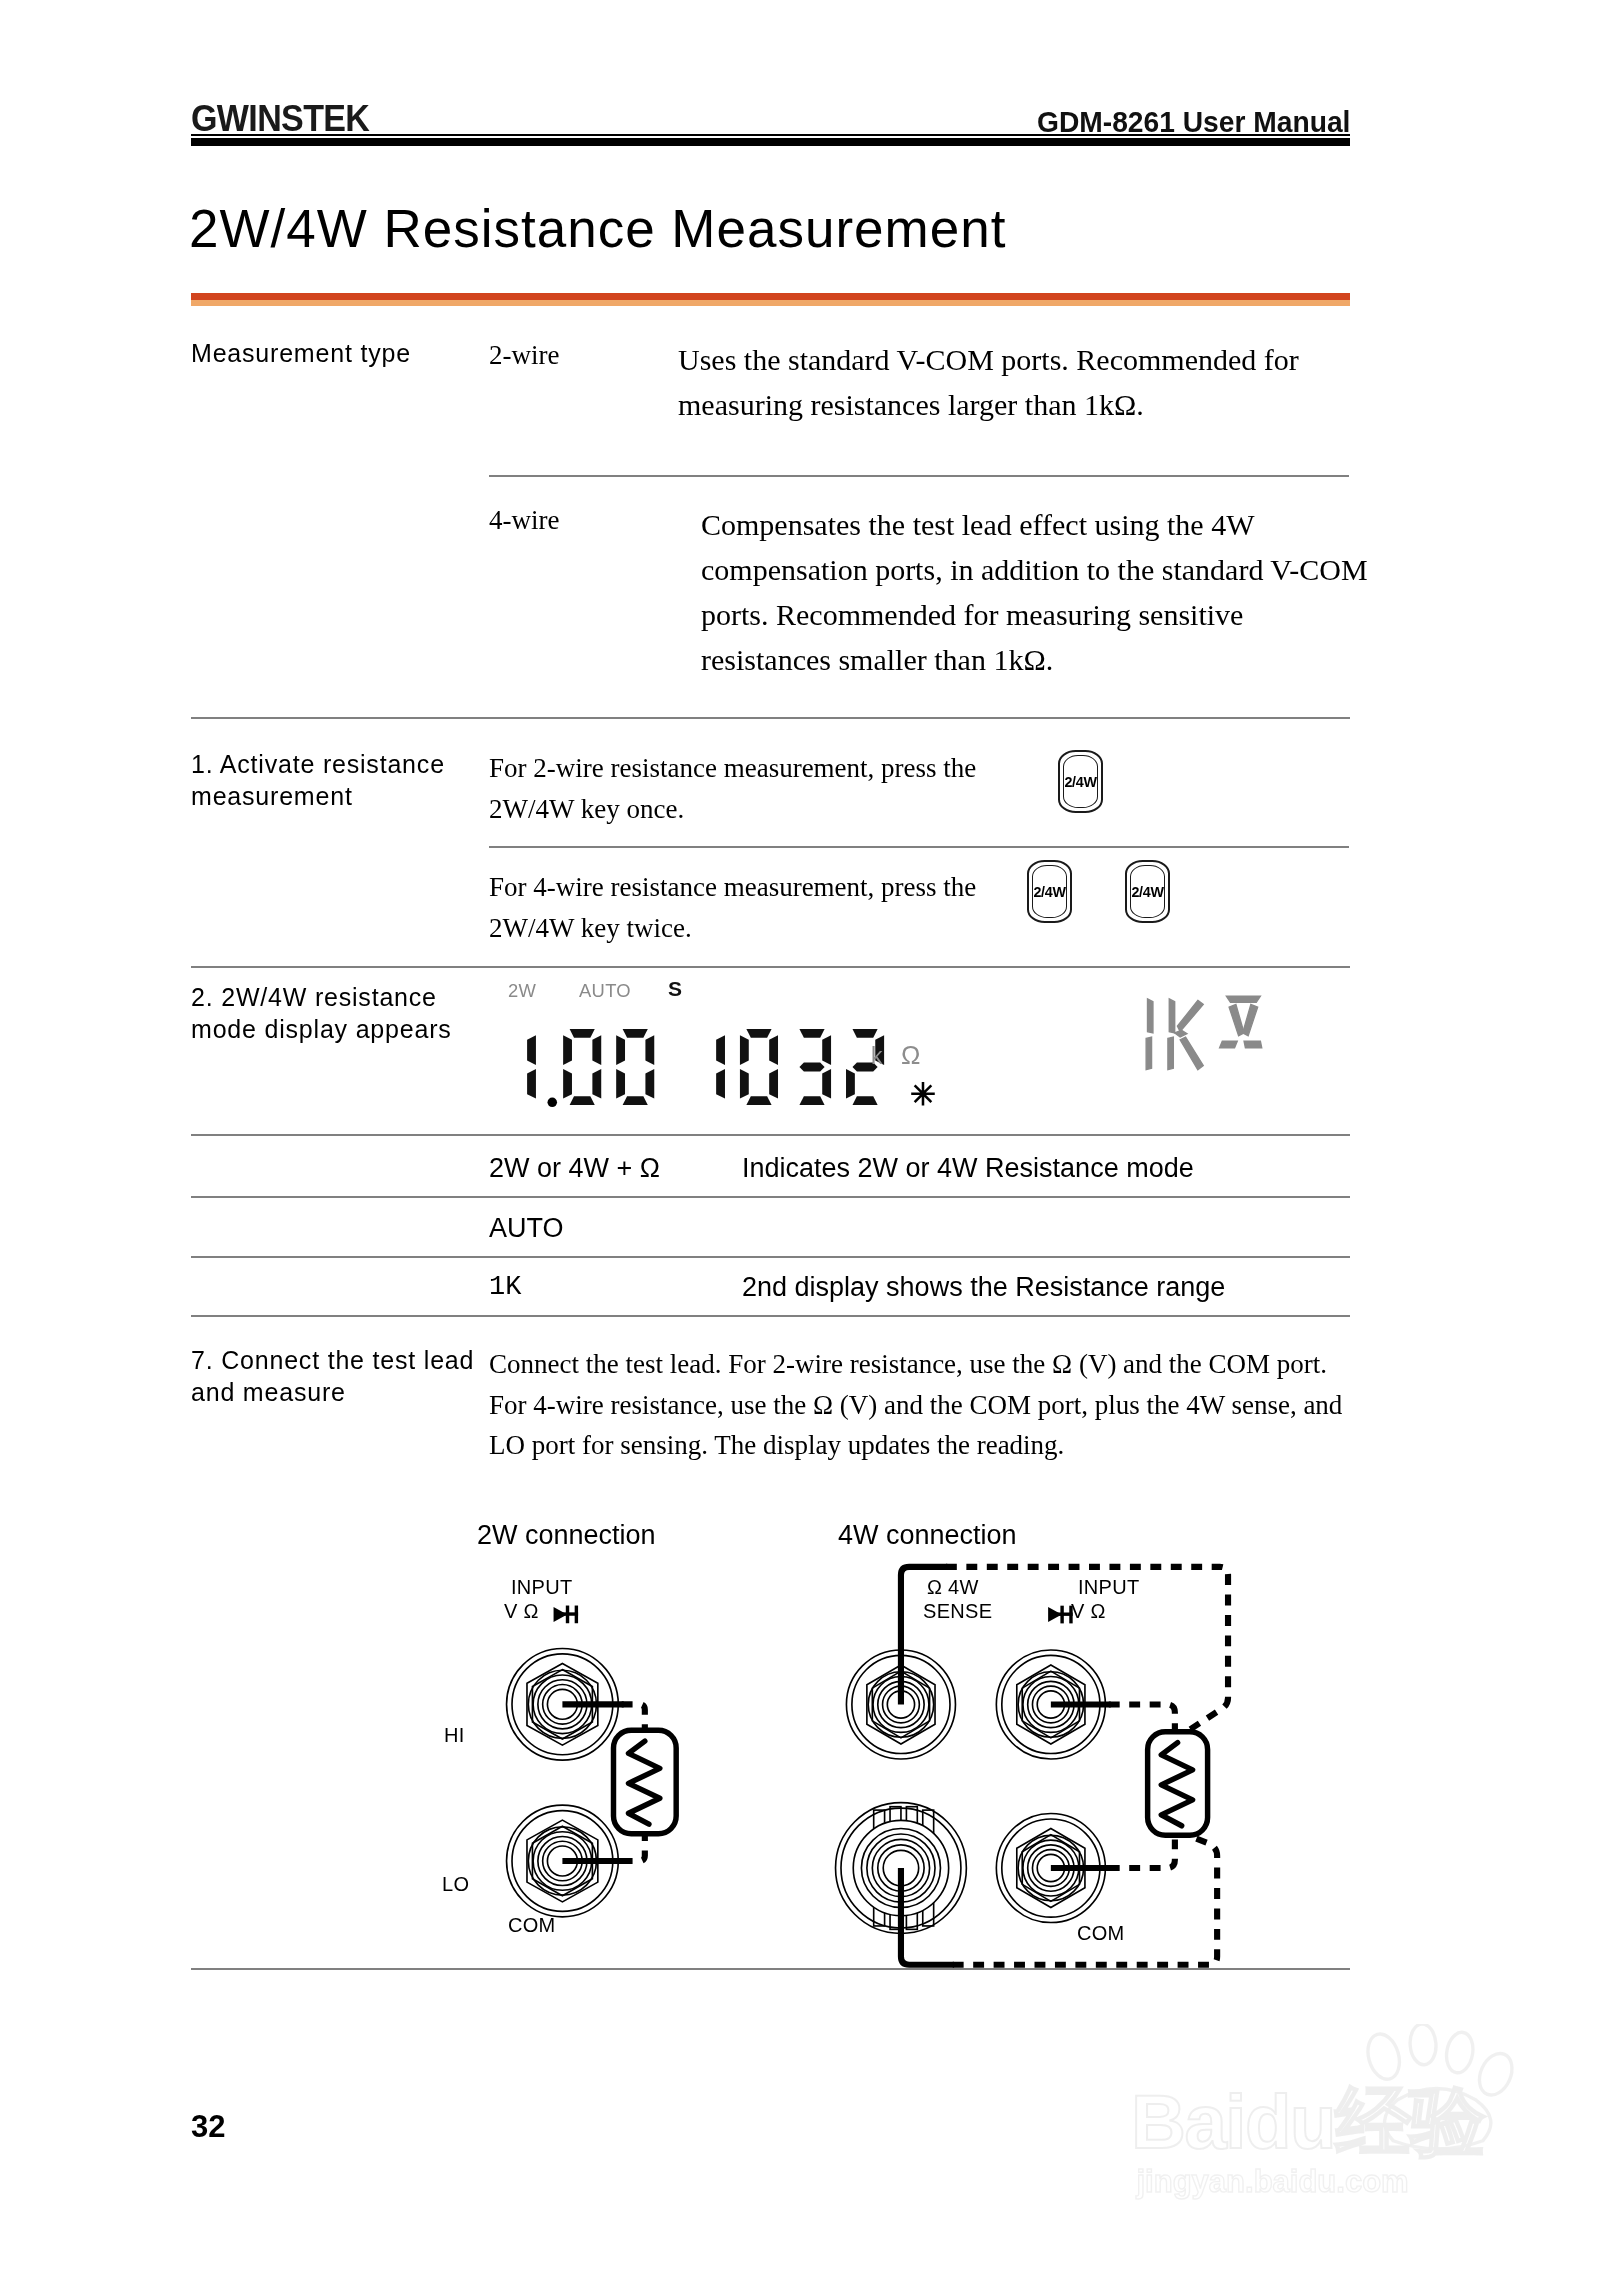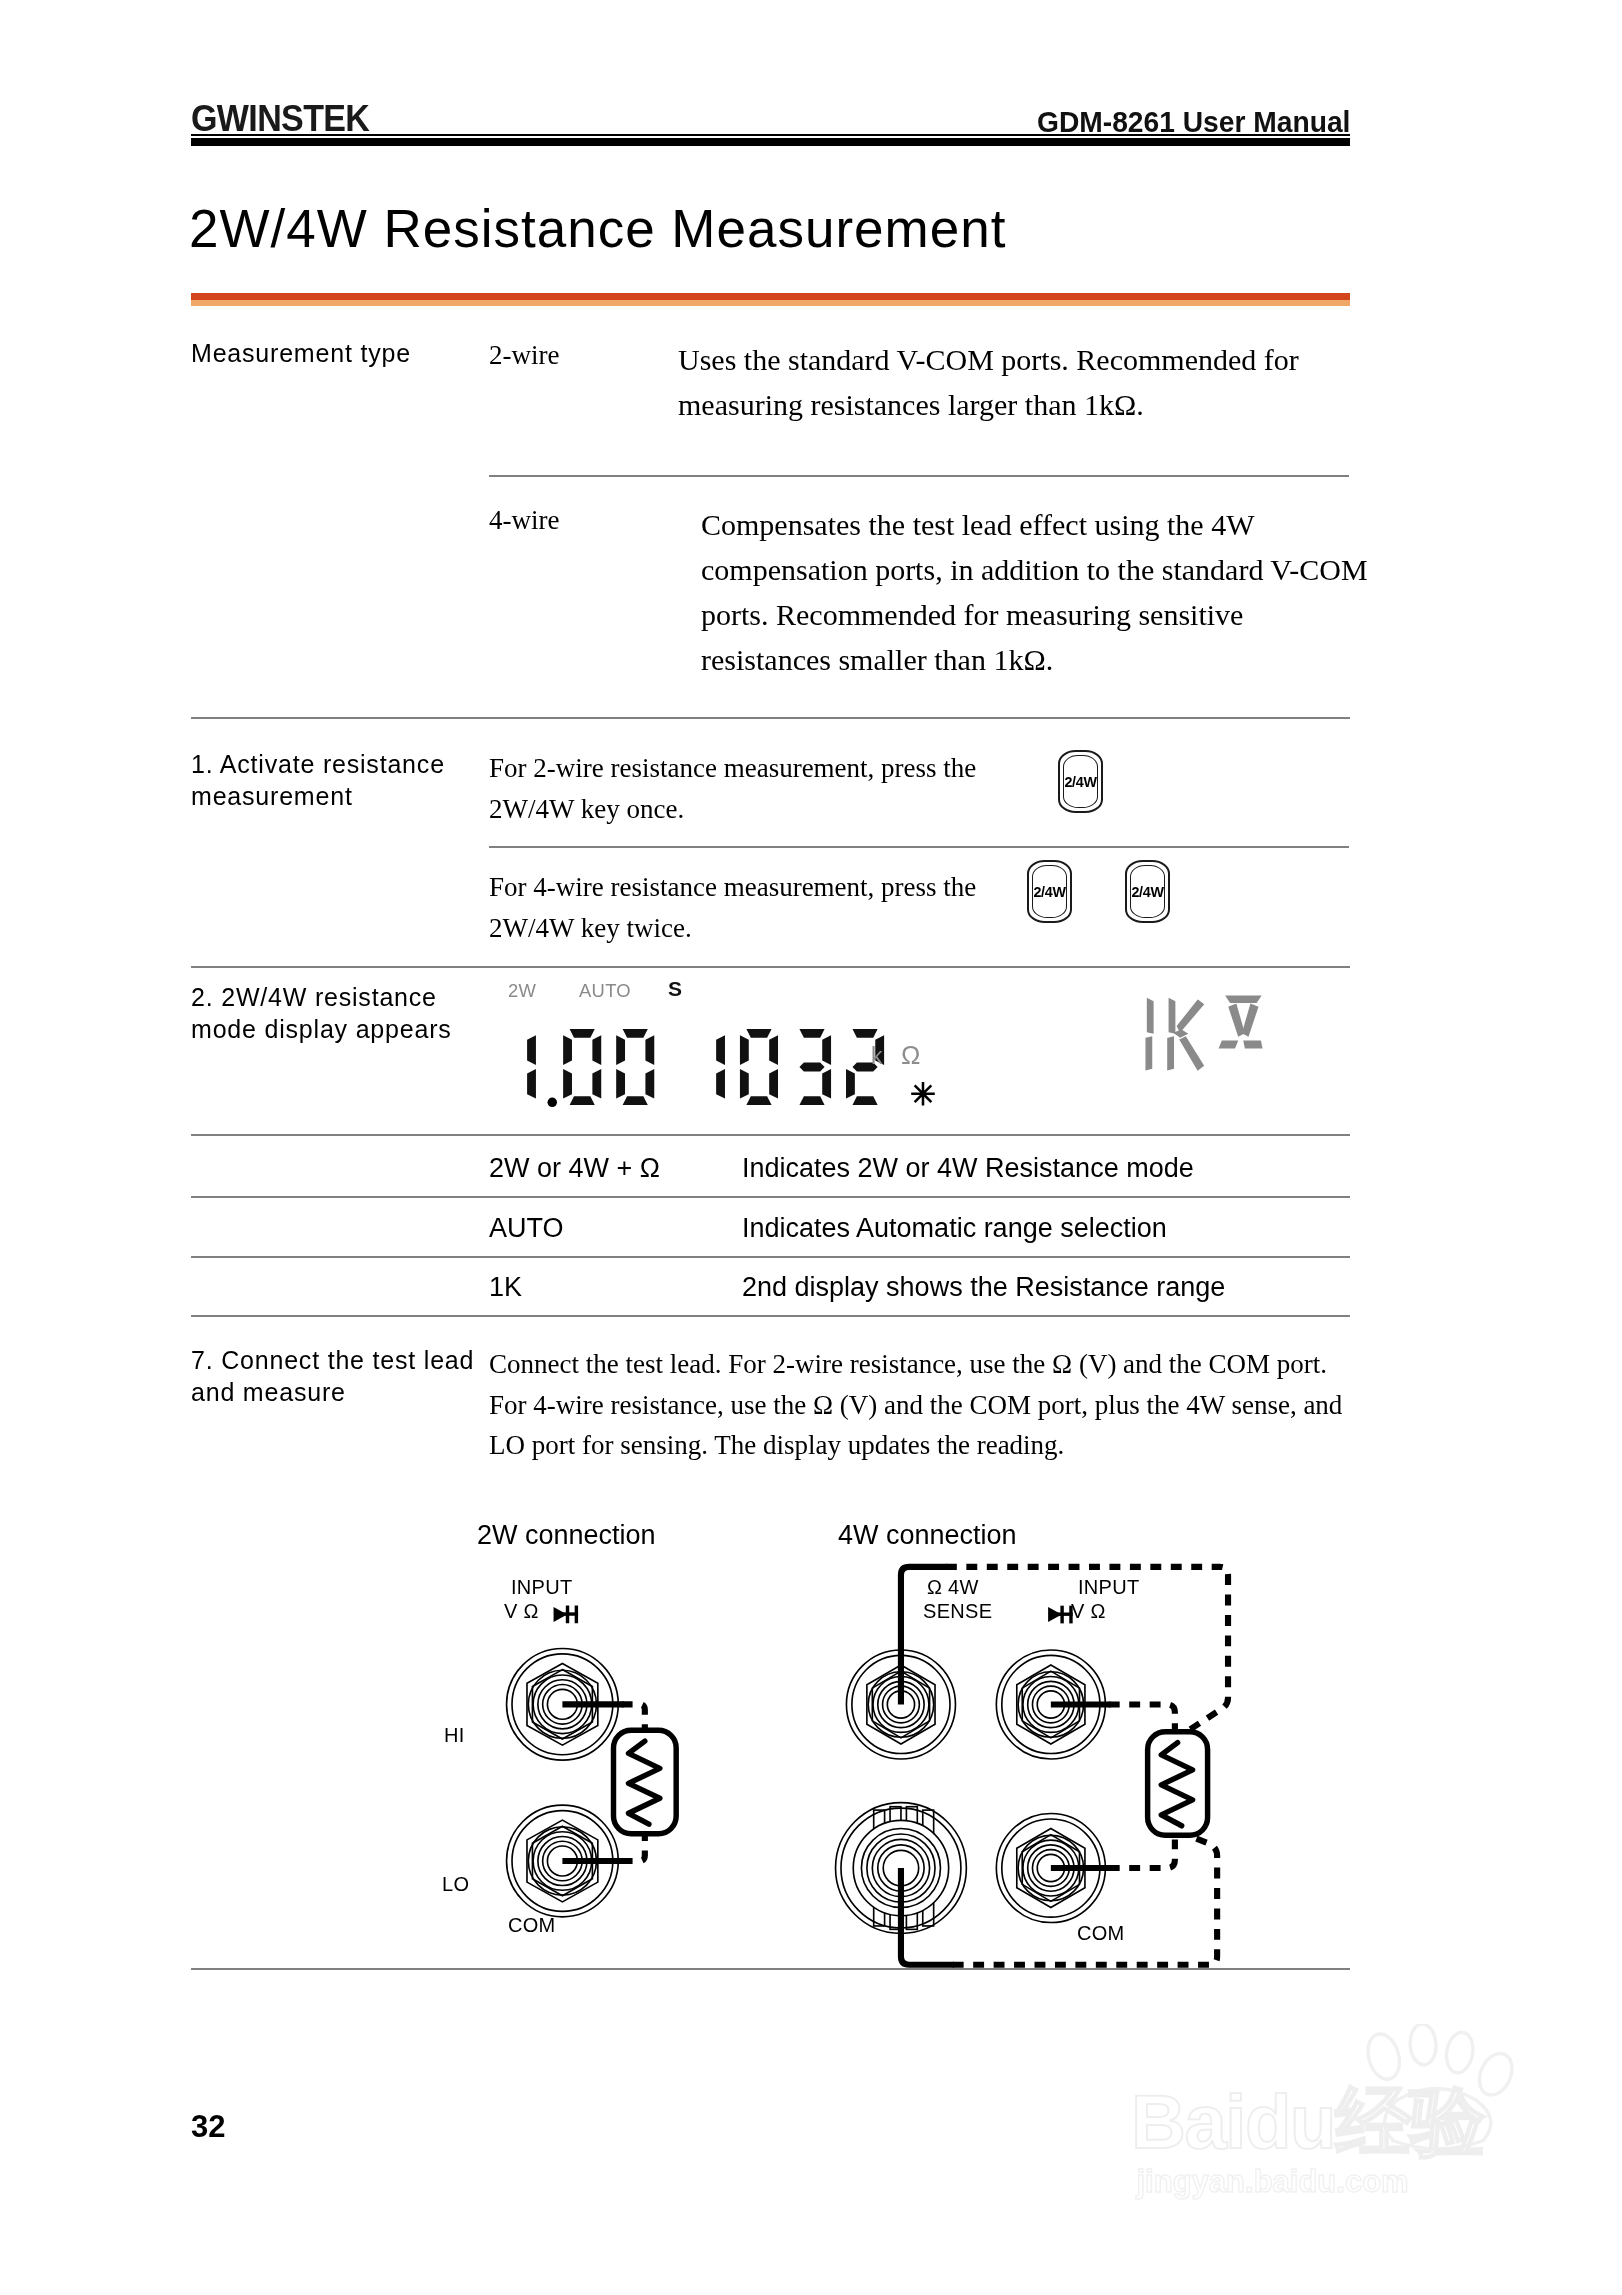--- a/index.html
+++ b/index.html
@@ -430,25 +430,24 @@
   </div>
 
   <div class="rule-full" style="top:1134px;"></div>
 
   <div style="position:absolute; left:489px; top:1153px; width:382px; font-family:'Liberation Sans',sans-serif; font-size:27px;">2W or 4W + Ω</div>
   <div style="position:absolute; left:742px; top:1153px; width:613px; font-family:'Liberation Sans',sans-serif; font-size:27px;">Indicates 2W or 4W Resistance mode</div>
 
   <div class="rule-full" style="top:1196px;"></div>
 
   <div style="position:absolute; left:489px; top:1213px; width:245px; font-family:'Liberation Sans',sans-serif; font-size:27px;">AUTO</div>
-  <div style="position:absolute; left:742px; top:1213px; width:613px; font-family:'Liberation Sans',sans-serif; font-size:27px;">Indicates Automatic range selection</div>
 
   <div class="rule-full" style="top:1256px;"></div>
 
-  <div style="position:absolute; left:489px; top:1272px; width:245px; font-family:Liberation Sans, sans-serif; font-size:27px;">1K</div>
+  <div style="position:absolute; left:489px; top:1272px; width:245px; font-family:Liberation Mono, monospace; font-size:27px;">1K</div>
   <div style="position:absolute; left:742px; top:1272px; width:613px; font-family:'Liberation Sans',sans-serif; font-size:27px;">2nd display shows the Resistance range</div>
 
   <div class="rule-full" style="top:1315px;"></div>
 
   <div class="col-label" style="top:1344px;">7. Connect the test lead and measure</div>
   <div class="col-body-wide" style="top:1344px;">Connect the test lead. For 2-wire resistance, use the Ω (V) and the COM port. For 4-wire resistance, use the Ω (V) and the COM port, plus the 4W sense, and LO port for sensing. The display updates the reading.</div>
 
   <div class="diagram">
     <div class="dgm-title" style="left:0px; top:0px;">2W connection</div>
     <div class="dgm-title" style="left:361px; top:0px;">4W connection</div>

